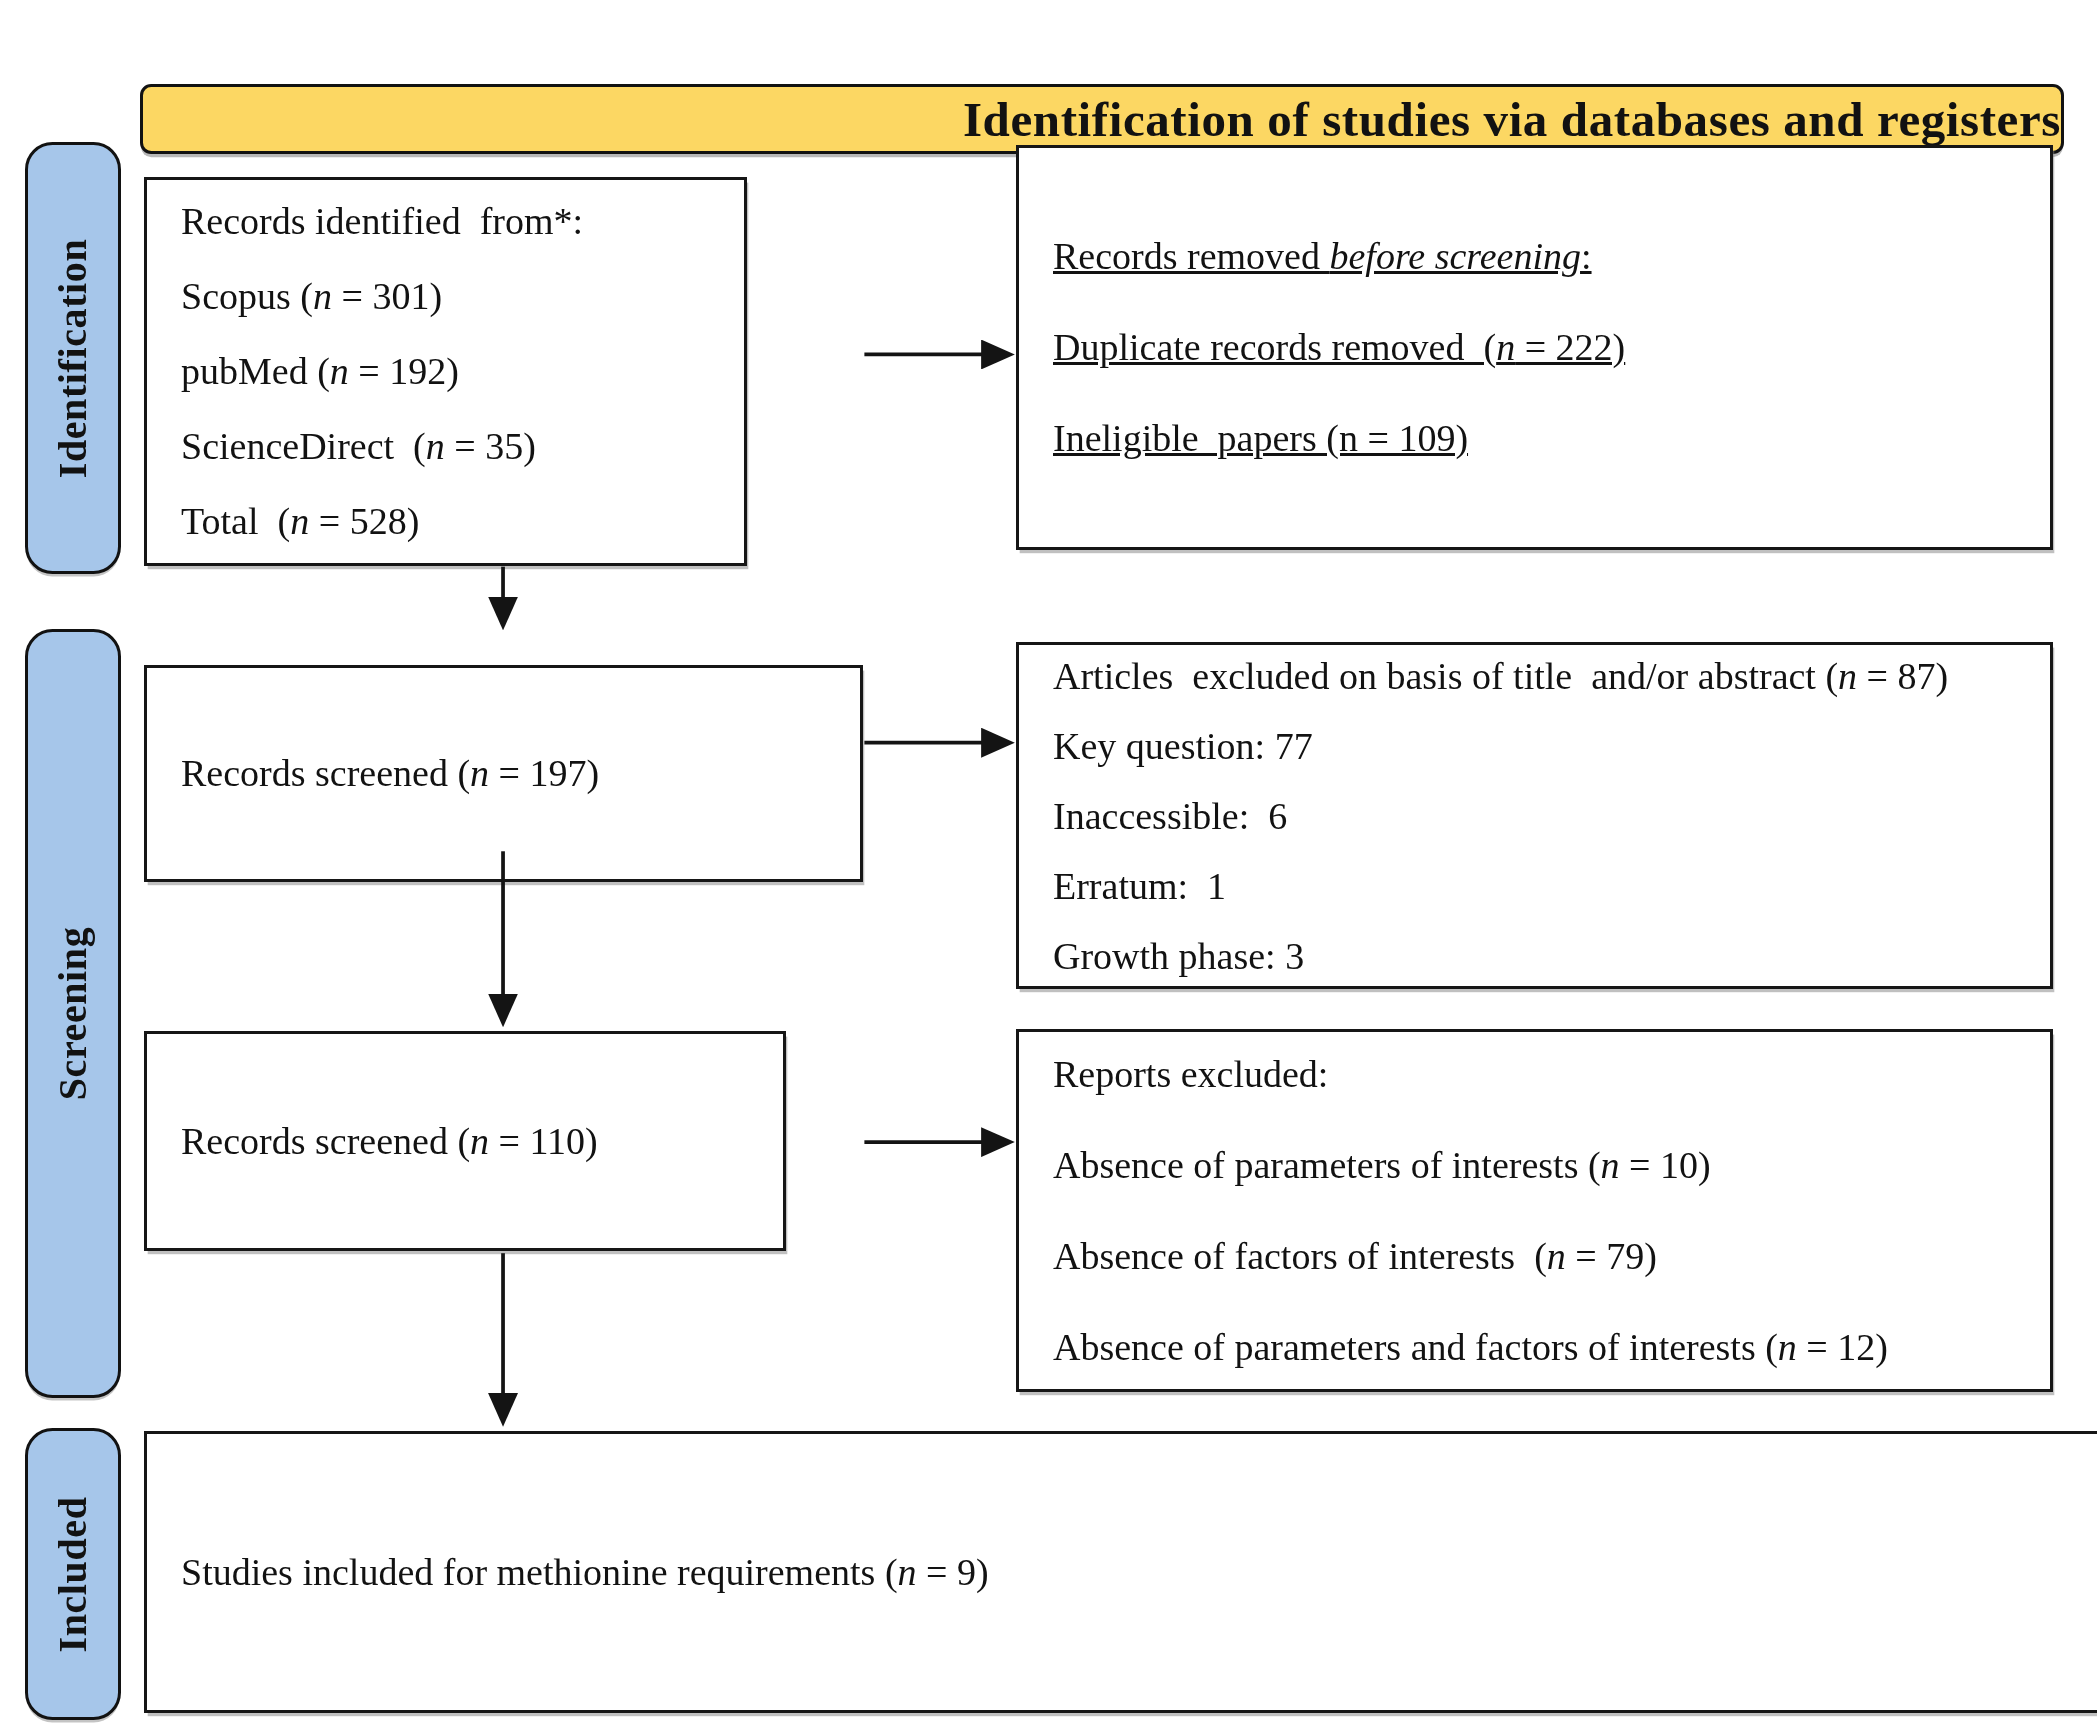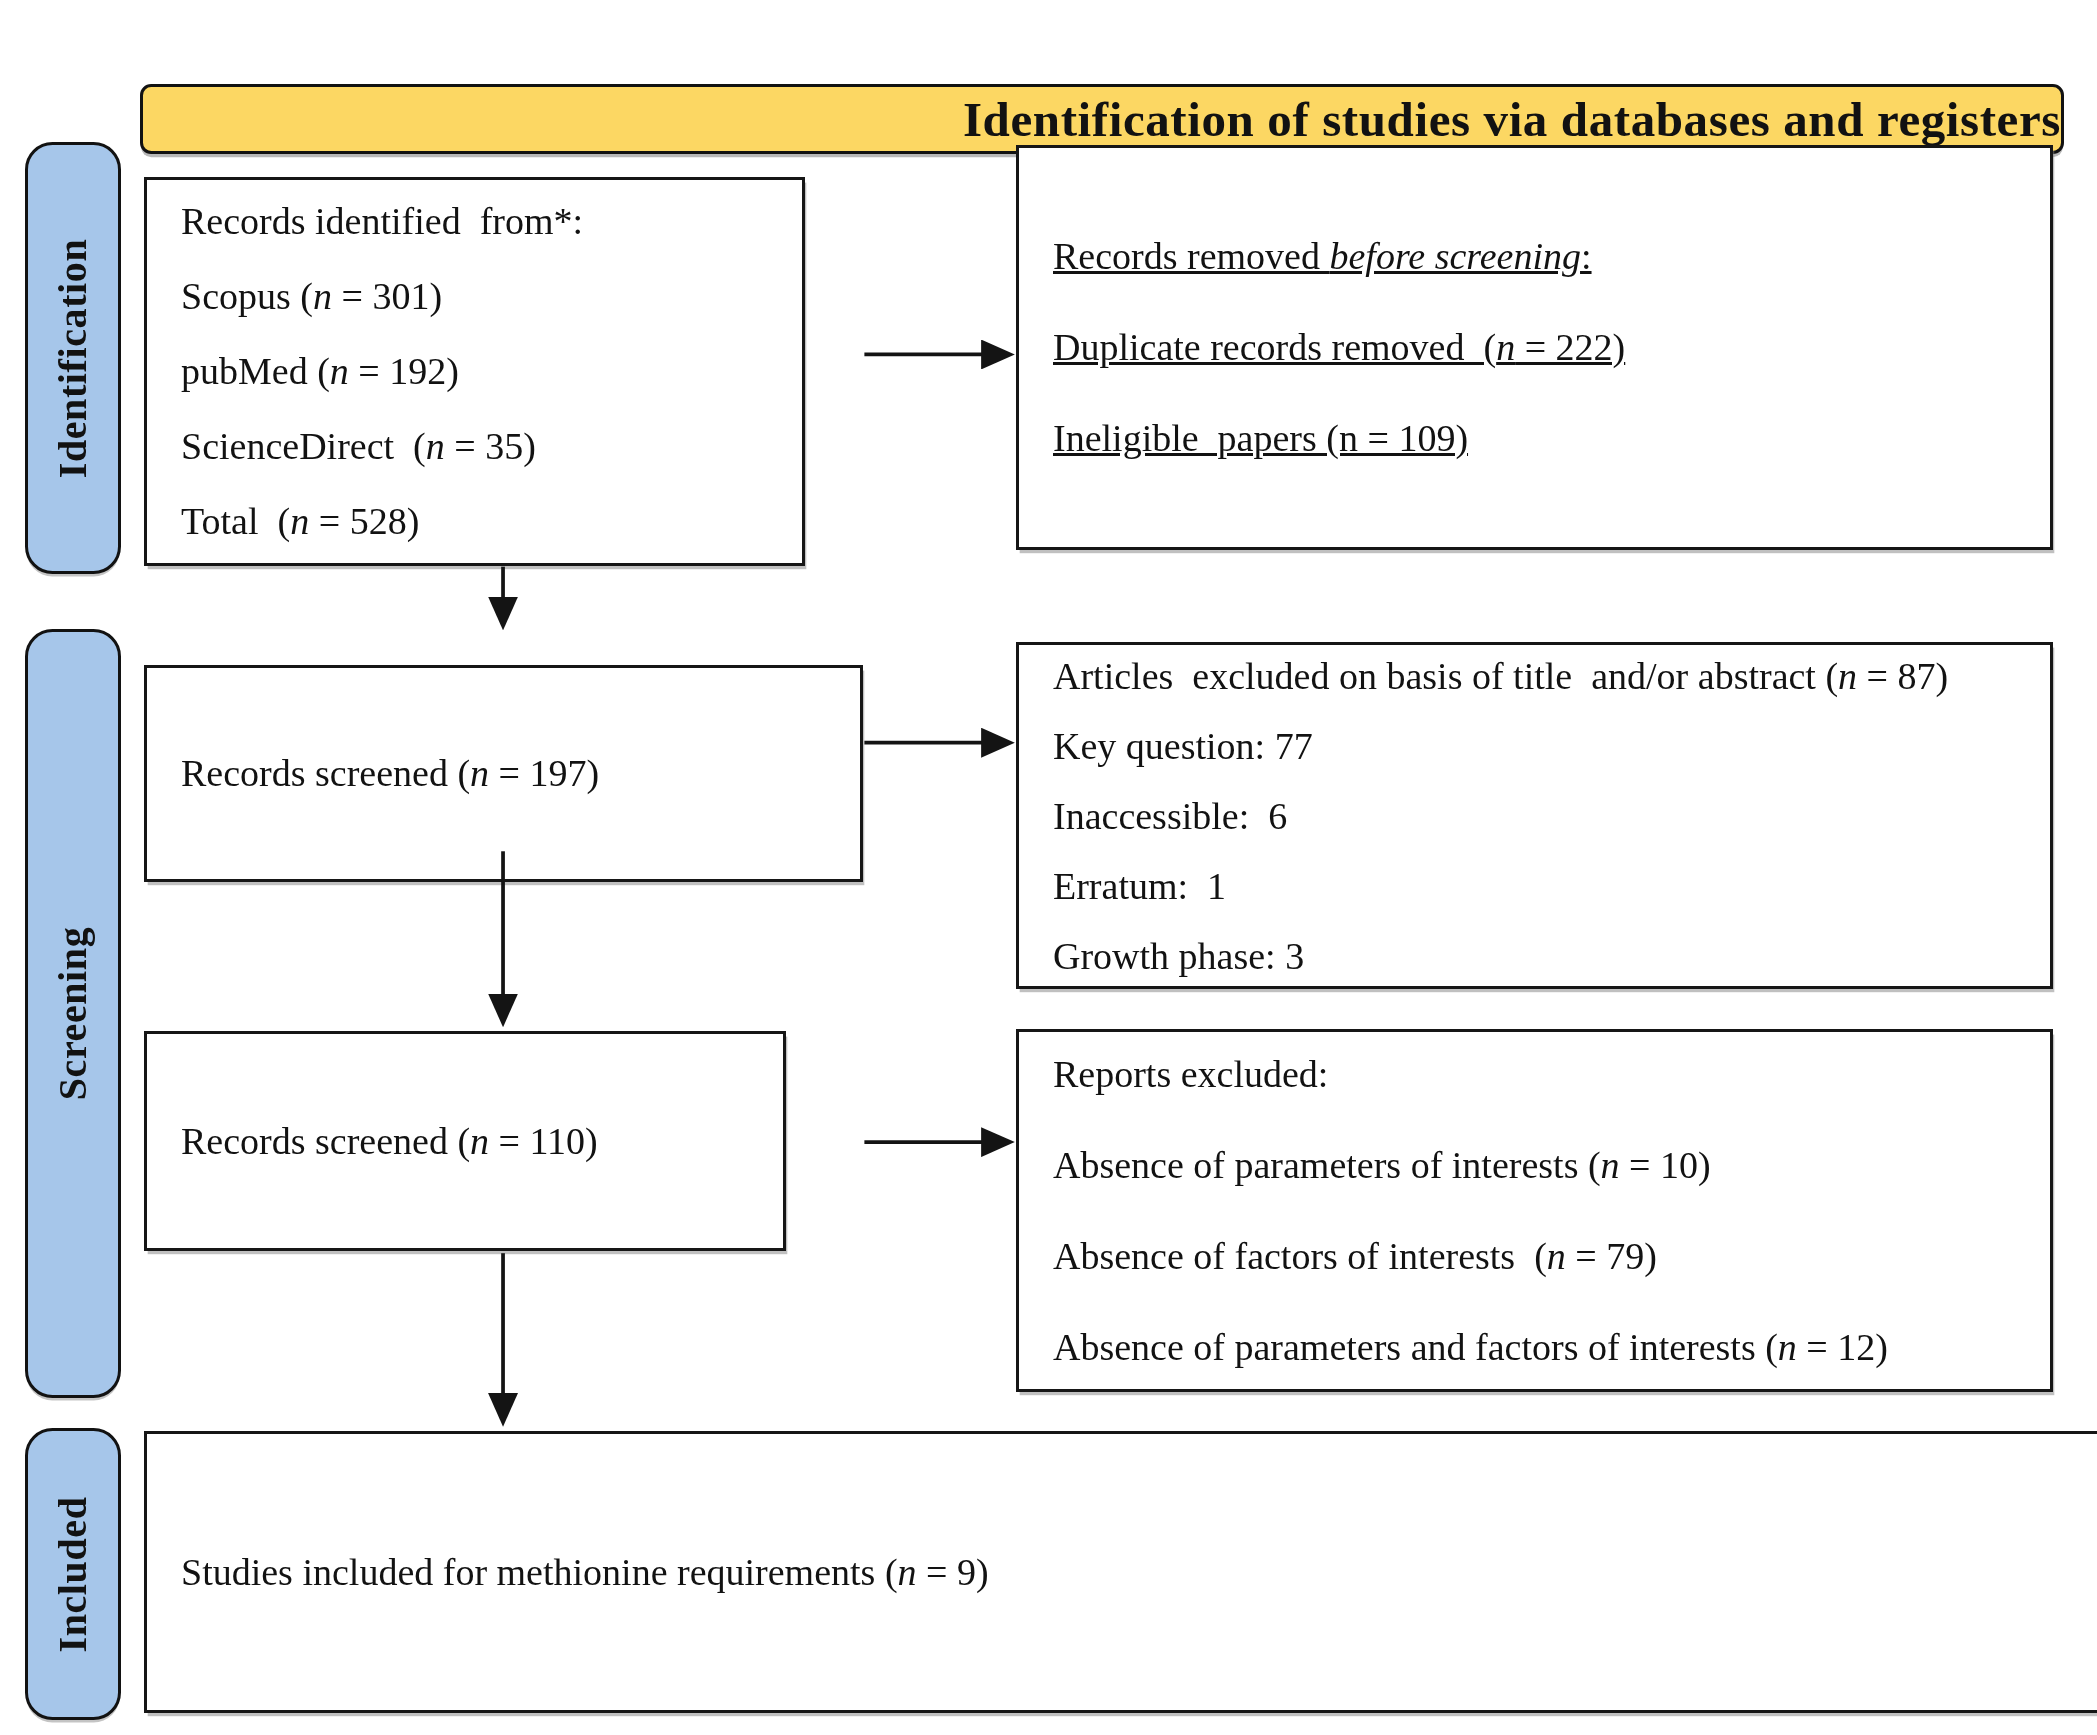--- a/index.html
+++ b/index.html
@@ -43,21 +43,21 @@
     border:3.7px solid #161616;
     display:flex;flex-direction:column;justify-content:center;
     box-shadow:2.5px 4.4px 0 -1.2px rgba(130,130,130,.5);
     box-sizing:border-box;
   }
   .fbox .line{font-size:38px;line-height:75px;padding-left:34px;white-space:pre;}
   .fbox .line.indent{}
   .fbox.wide .line{line-height:91px;}
   .fbox.dense .line{line-height:70px;}
   .it{font-style:italic;}
-  .box-records-identified{left:144px;top:177px;width:661px;height:389px;}
+  .box-records-identified{left:144px;top:177px;width:603px;height:389px;}
   .box-records-removed{left:1016px;top:145px;width:1037px;height:405px;text-decoration:underline;}
   .box-records-screened-1{left:144px;top:633px;width:719px;height:217px;margin-top:32px;}
   .box-articles-excluded{left:1016px;top:642px;width:1037px;height:347px;}
   .box-records-screened-2{left:144px;top:1031px;width:642px;height:220px;}
   .box-reports-excluded{left:1016px;top:1029px;width:1037px;height:363px;}
   .box-studies-included{left:144px;top:1431px;width:1988px;height:282px;}
   
   .arrows{position:absolute;left:0;top:0;width:2097px;height:1735px;pointer-events:none;}
 </style>
 </head>

